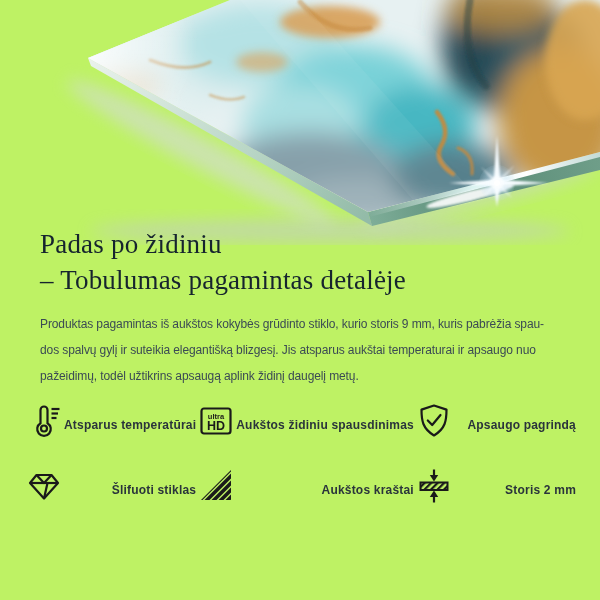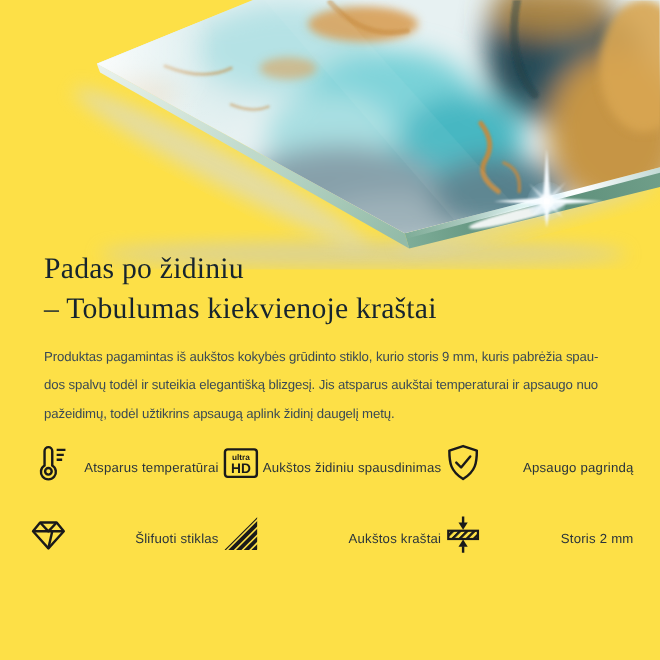--- a/index.html
+++ b/index.html
@@ -1,31 +1,31 @@
 <!DOCTYPE html>
 <html><head>
 <meta charset="utf-8">
 <style>
   html,body{margin:0;padding:0;background:#fff;}
   body{width:600px;height:600px;font-family:"Liberation Sans",sans-serif;overflow:hidden;}
-  .page{position:relative;width:600px;height:600px;background:#fde047;}
+  .page{position:relative;width:600px;height:600px;background:#bef264;}
 
   .hero{position:absolute;top:0;left:0;width:600px;height:245px;display:block;}
 
   .content{position:absolute;left:40px;top:226px;width:535px;}
   .headline{font-family:"Liberation Serif",serif;font-weight:500;color:#16242e;
             font-size:27px;line-height:36px;letter-spacing:0.2px;margin:0;}
   .desc{margin-top:13px;font-size:12px;line-height:26px;color:#3b4a54;letter-spacing:-0.1px;}
   .desc div{white-space:nowrap;}
 
   .features{position:absolute;top:401px;left:24px;width:552px;
             display:grid;grid-template-columns:repeat(3,1fr);row-gap:25px;}
   .feature{display:flex;flex-direction:row;align-items:center;justify-content:space-between;}
   .feature svg{width:40px;height:40px;display:block;}
-  .flabel{margin-top:7px;font-size:12px;color:#2a343b;letter-spacing:0.2px;white-space:nowrap;}
+  .flabel{margin-top:7px;font-size:12px;color:#2a343b;letter-spacing:0.2px;white-space:nowrap;font-weight:bold;}
 
   .ico{stroke:#1a1a1a;fill:none;stroke-width:2.2;}
   .ico-fill{fill:#1a1a1a;stroke:none;}
   .badge-small{font-family:"Liberation Sans",sans-serif;font-size:7.5px;font-weight:700;fill:#1a1a1a;}
   .badge-large{font-family:"Liberation Sans",sans-serif;font-size:12.5px;font-weight:800;fill:#1a1a1a;}
 </style>
 </head>
 <body>
 
 <div class="page">
@@ -138,25 +138,25 @@
         </g>
       </g>
       <circle cx="497" cy="183" r="6.5" fill="#ffffff" opacity="0.55" filter="url(#b1)"></circle>
       <circle cx="497" cy="183" r="3" fill="#ffffff"></circle>
     </g>
   </svg>
 
   <div class="content">
     <h1 class="headline">
       <div>Padas po židiniu</div>
-      <div>– Tobulumas kiekvienoje kraštai</div>
+      <div>– Tobulumas pagamintas detalėje</div>
     </h1>
     <div class="desc">
       <div>Produktas pagamintas iš aukštos kokybės grūdinto stiklo, kurio storis 9 mm, kuris pabrėžia spau-</div>
-      <div>dos spalvų todėl ir suteikia elegantišką blizgesį. Jis atsparus aukštai temperaturai ir apsaugo nuo</div>
+      <div>dos spalvų gylį ir suteikia elegantišką blizgesį. Jis atsparus aukštai temperaturai ir apsaugo nuo</div>
       <div>pažeidimų, todėl užtikrins apsaugą aplink židinį daugelį metų.</div>
     </div>
   </div>
 
   <div class="features">
 
     <div class="feature">
       <svg viewBox="0 0 40 40">
         <path class="ico" d="M16.5 9 A3.5 3.5 0 0 1 23.5 9 L23.5 22.2 A6.8 6.8 0 1 1 16.5 22.2 Z"></path>
         <circle class="ico" cx="20" cy="27.5" r="3"></circle>

